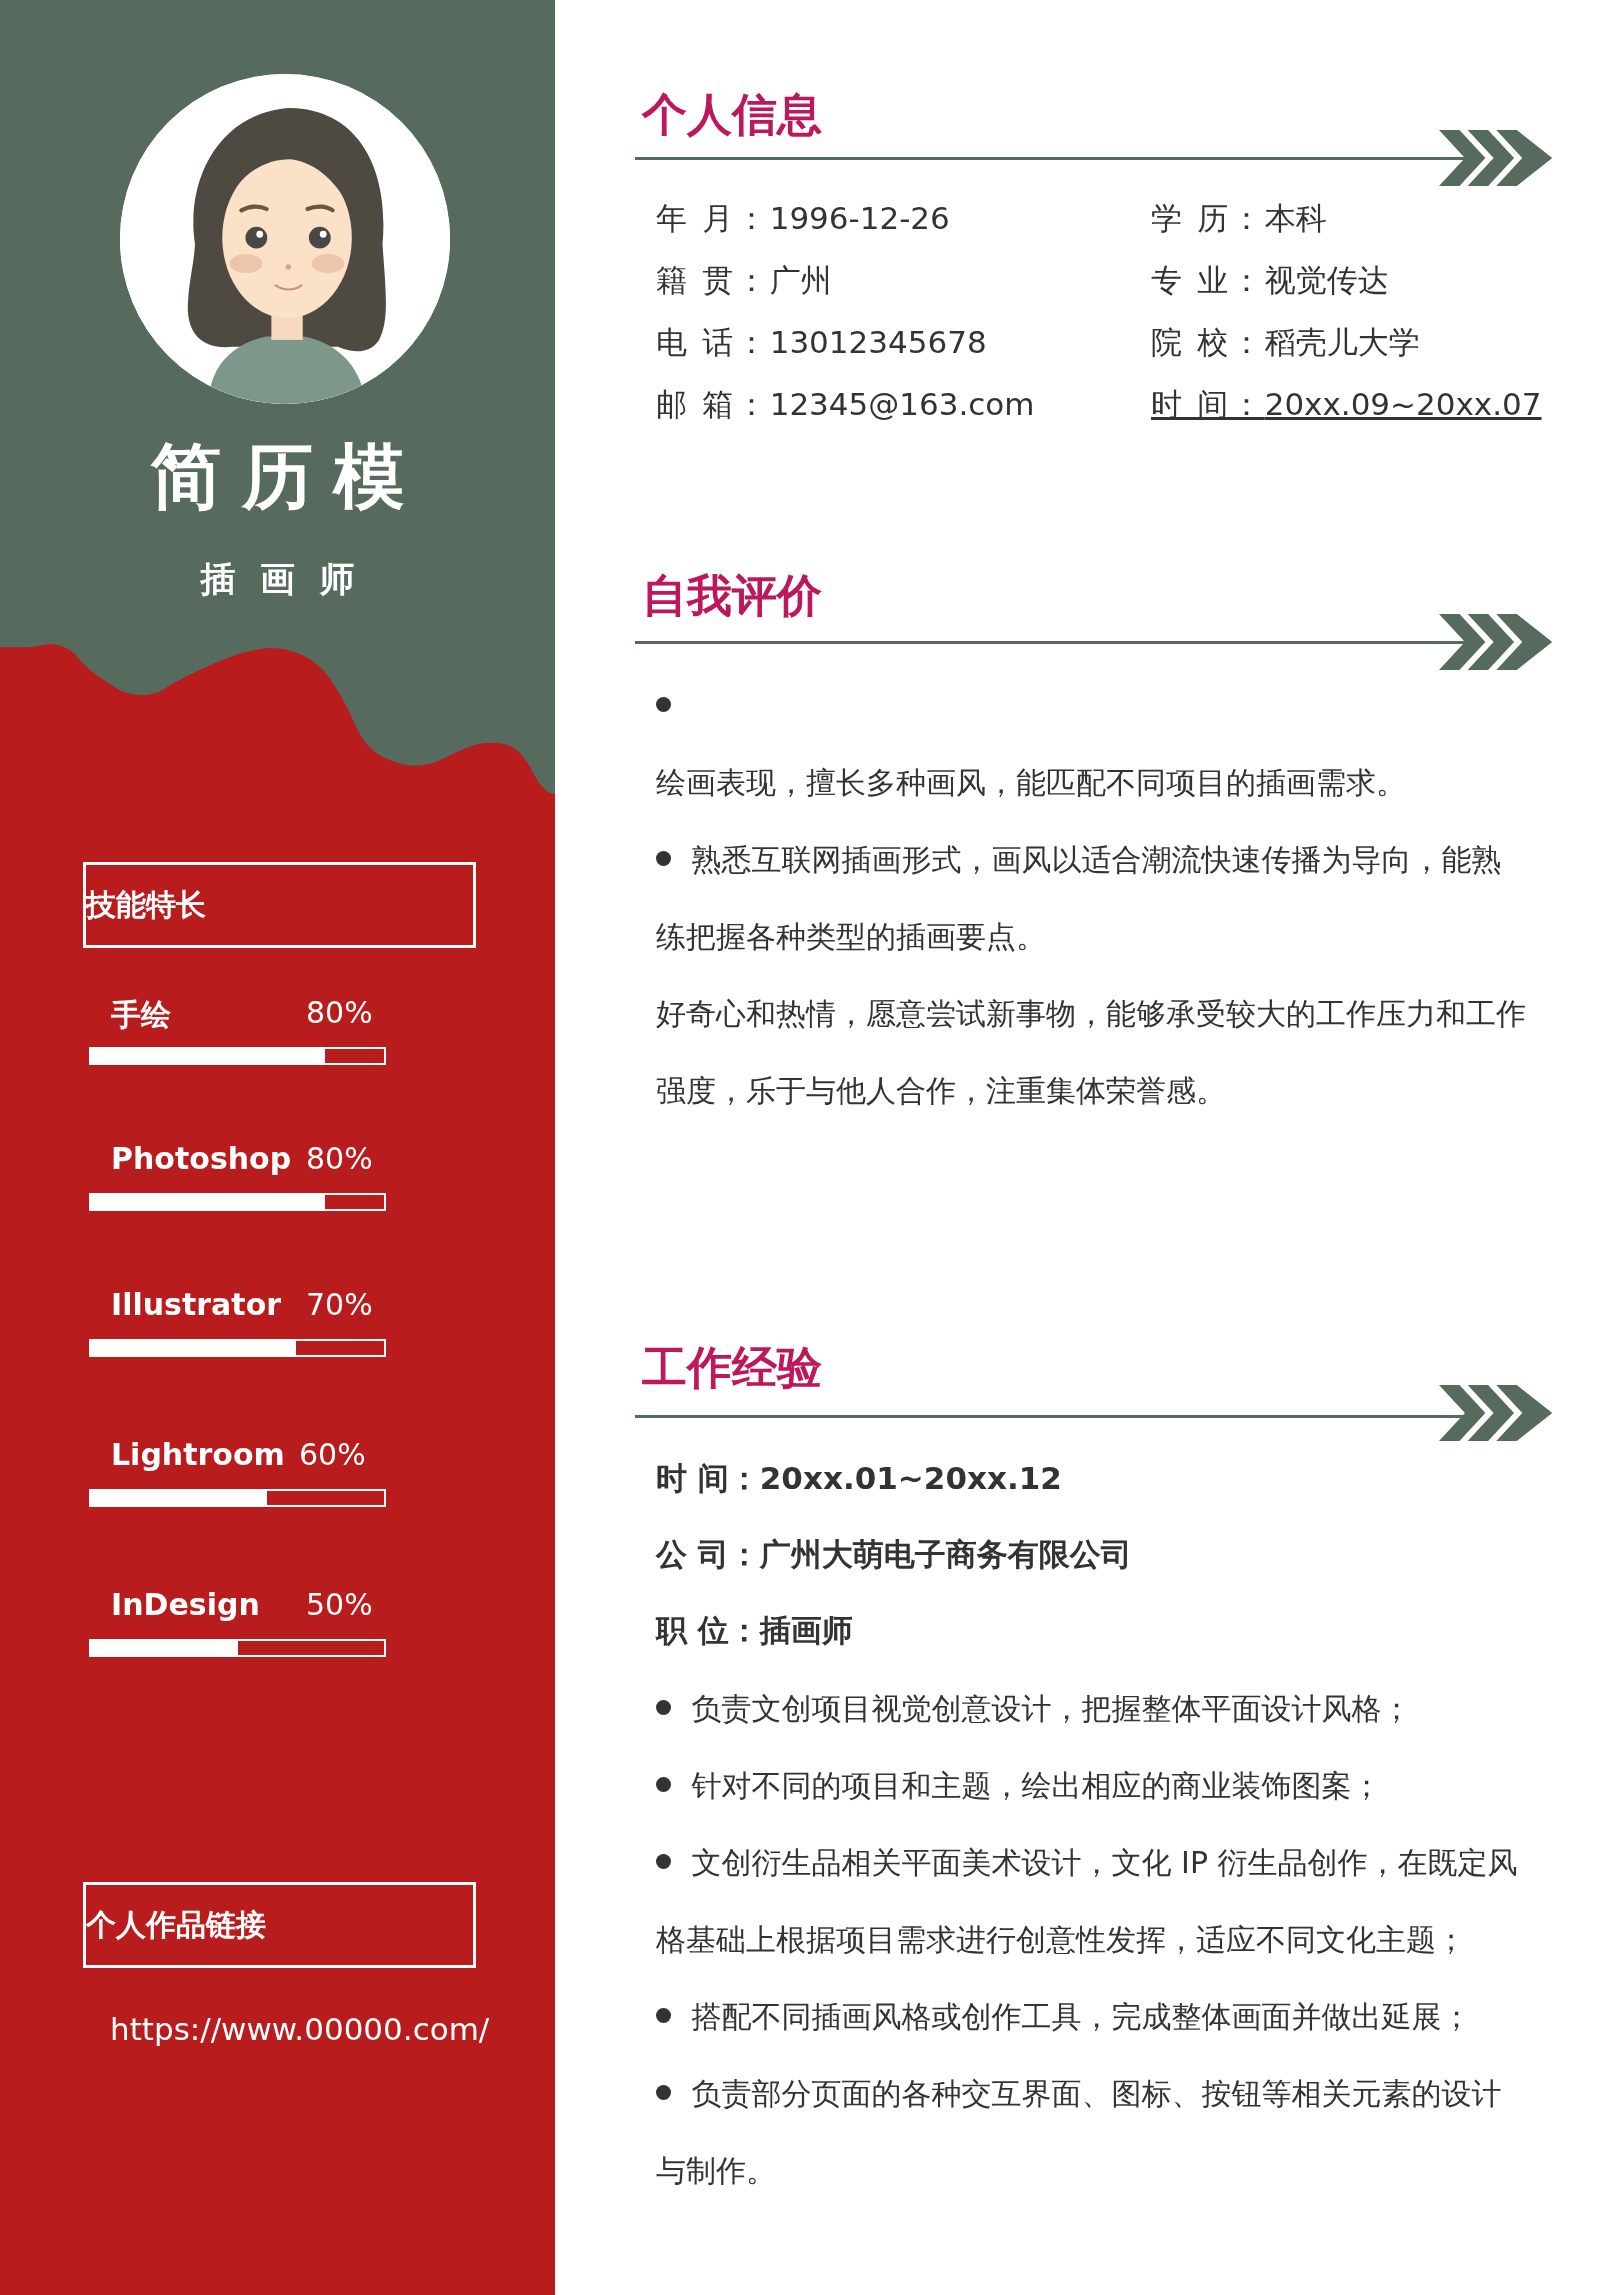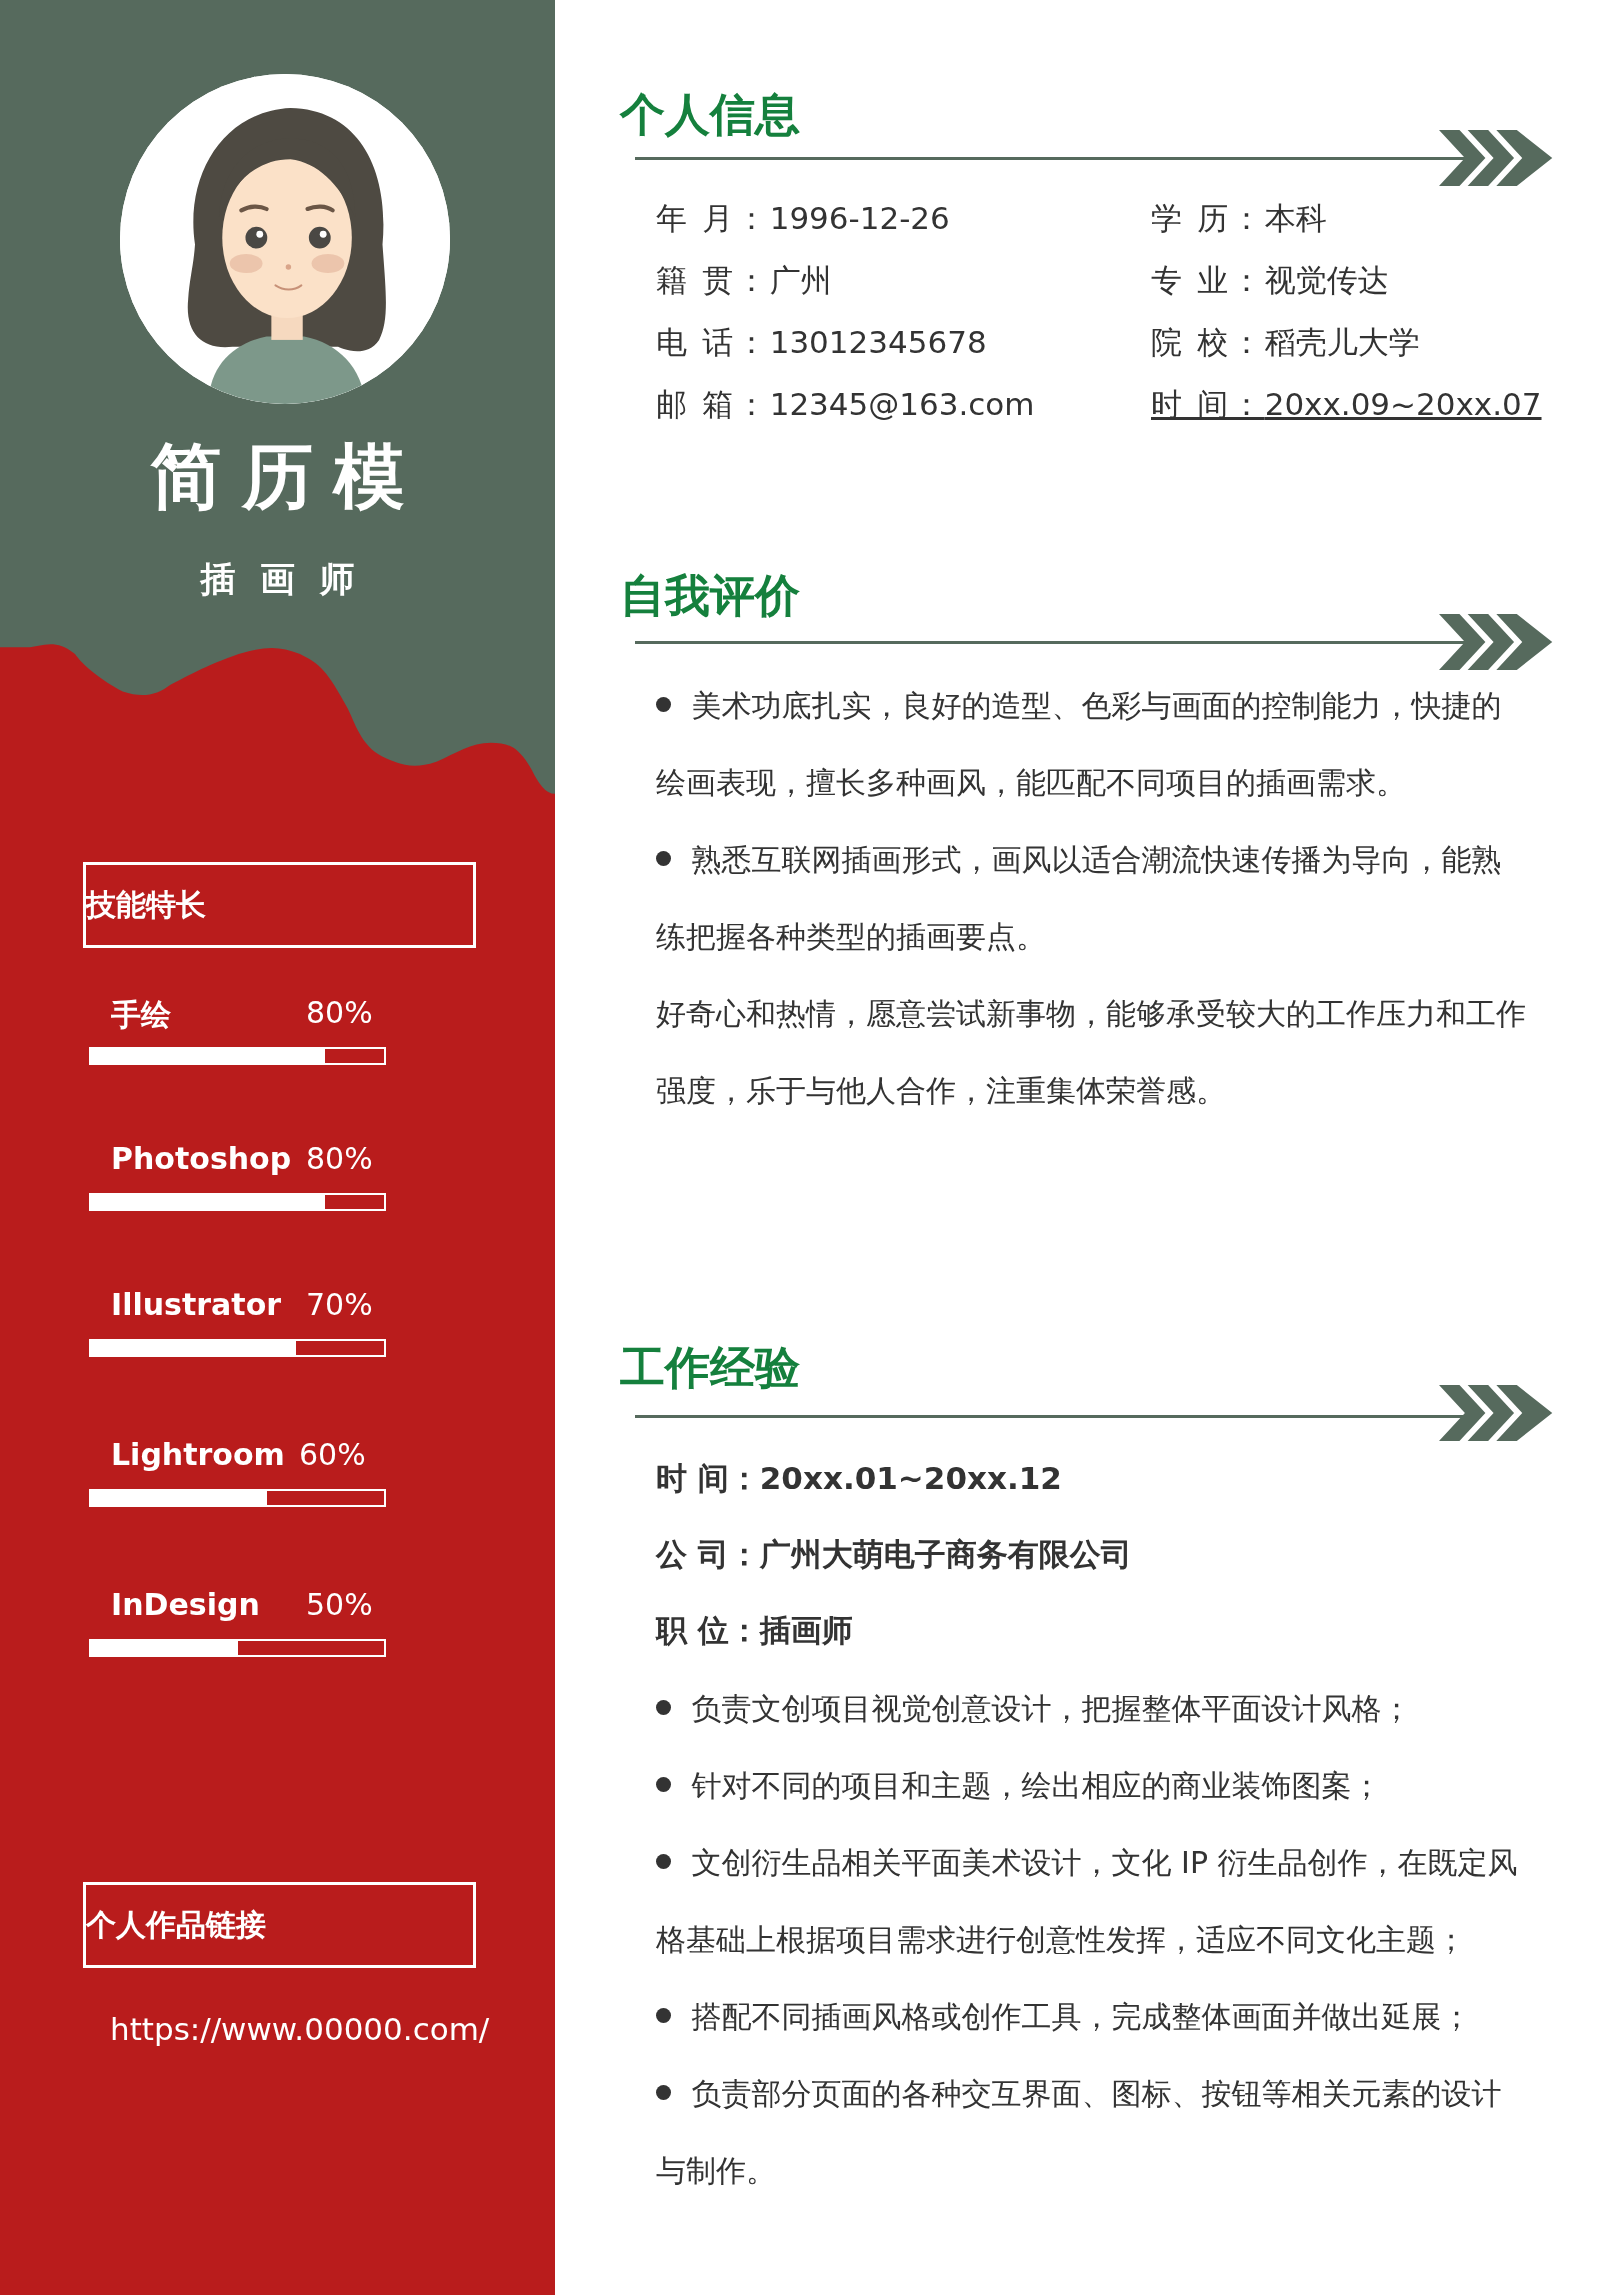--- a/index.html
+++ b/index.html
@@ -52,21 +52,21 @@
     position:absolute; left:0; top:52px; width:297px; height:17.7px;
     border:2.7px solid #ffffff; box-sizing:border-box; background:transparent;
   }
   .skill-fill { height:100%; background:#ffffff; }
   .url {
     position:absolute; left:110px; top:2011px; color:#ffffff; font-size:31px;
     white-space:nowrap;
   }
 
   .section-title {
-    position:absolute; left:620px; font-weight:bold; font-size:45px; color:#15803d;
+    position:absolute; left:642px; font-weight:bold; font-size:45px; color:#be185d;
   }
   .section-rule {
     position:absolute; left:635px; width:832px; height:2.7px; background:#566a5d;
   }
   .chevrons {
     position:absolute; width:116px; height:56px;
   }
   .info-row {
     position:absolute; font-size:31px; color:#333333; white-space:nowrap;
   }
@@ -191,21 +191,21 @@
 
 <div class="section-title" style="top:566px;">自我评价</div>
 <div class="section-rule" style="top:641px;"></div>
 <svg class="chevrons" style="left:1439px; top:614px;" viewBox="0 0 170 82">
   <polygon points="0,0 30,0 68,41 30,82 0,82 38,41" fill="#566a5d"></polygon>
   <polygon points="42,0 72,0 110,41 72,82 42,82 80,41" fill="#566a5d"></polygon>
   <polygon points="84,0 114,0 166,41 114,82 84,82 122,41" fill="#566a5d"></polygon>
 </svg>
 
 <div class="para" style="top:667px;">
-  <span class="line"><span class="bullet"></span><span>美术功底扎实，良好的造型、色彩与画面的控制能力，快捷的</span></span>
+  <span class="line"><span class="bullet"></span></span>
   <span class="line"><span>绘画表现，擅长多种画风，能匹配不同项目的插画需求。</span></span>
   <span class="line"><span class="bullet"></span><span>熟悉互联网插画形式，画风以适合潮流快速传播为导向，能熟</span></span>
   <span class="line"><span>练把握各种类型的插画要点。</span></span>
   <span class="line"><span>好奇心和热情，愿意尝试新事物，能够承受较大的工作压力和工作</span></span>
   <span class="line"><span>强度，乐于与他人合作，注重集体荣誉感。</span></span>
 </div>
 
 <div class="section-title" style="top:1338px;">工作经验</div>
 <div class="section-rule" style="top:1415px;"></div>
 <svg class="chevrons" style="left:1439px; top:1385px;" viewBox="0 0 170 82">

